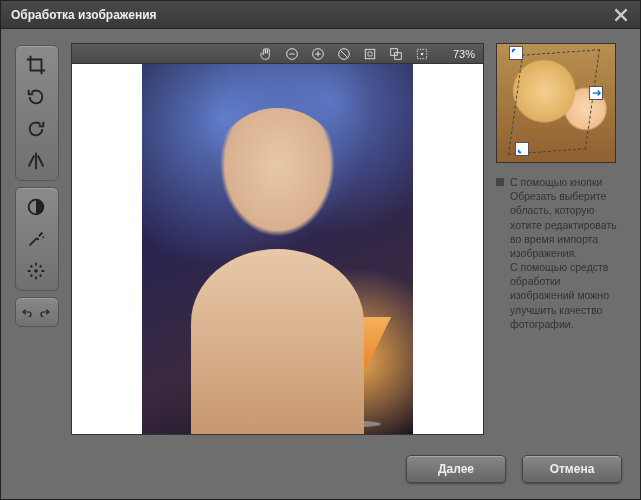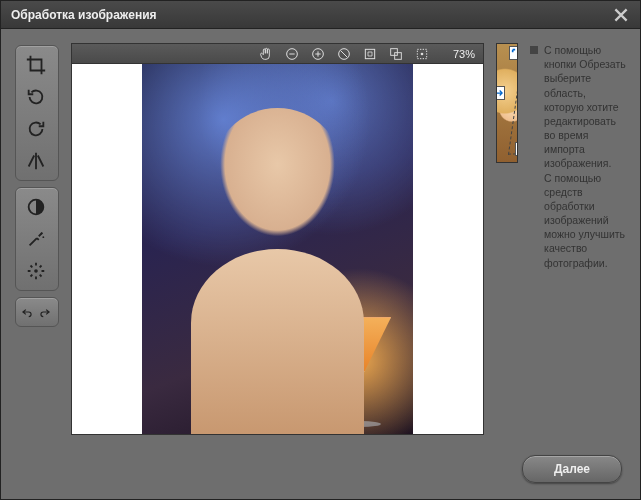--- a/index.html
+++ b/index.html
@@ -169,21 +169,21 @@
   .glass .base {
     position:absolute; bottom: 0; left: 10px;
     width: 40px; height: 6px;
     background: rgba(220,240,255,0.4);
     border-radius: 50%;
   }
   
   .right-panel {
     width: 130px;
     display: flex;
-    flex-direction: row;
+    flex-direction: column;
     gap: 12px;
   }
   .thumb {
     width: 120px; height: 120px;
     border: 1px solid #333;
     background:
       radial-gradient(circle at 40% 40%, #f4d090 0%, #e0b060 30%, transparent 32%),
       radial-gradient(circle at 75% 55%, #f8d8b0 0%, #f0c090 18%, transparent 20%),
       linear-gradient(#b89050, #906030);
     position: relative;
@@ -224,21 +224,21 @@
     justify-content: flex-end;
     align-items: center;
     gap: 16px;
     padding: 0 18px 10px 0;
   }
   .btn {
     min-width: 100px;
     height: 28px;
     background: linear-gradient(#888,#666);
     border: 1px solid #444;
-    border-radius: 13px;
+    border-radius: 5px;
     color: #eee;
     font-size: 12px;
     font-weight: bold;
     cursor: pointer;
     box-shadow: inset 0 1px 0 rgba(255,255,255,0.25), 0 1px 2px rgba(0,0,0,0.4);
   }
 </style>
 </head>
 <body>
 
@@ -395,14 +395,15 @@
         <div class="bullet"></div>
         <div style="white-space:pre-line;">С помощью кнопки Обрезать выберите область, которую хотите редактировать во время импорта изображения.
 С помощью средств обработки изображений можно улучшить качество фотографии.</div>
       </div>
     </div>
 
   </div>
 
   <div class="footer">
     <button class="btn">Далее</button>
+    <button class="btn">Отмена</button>
   </div>
 </div>
 
 </body></html>

